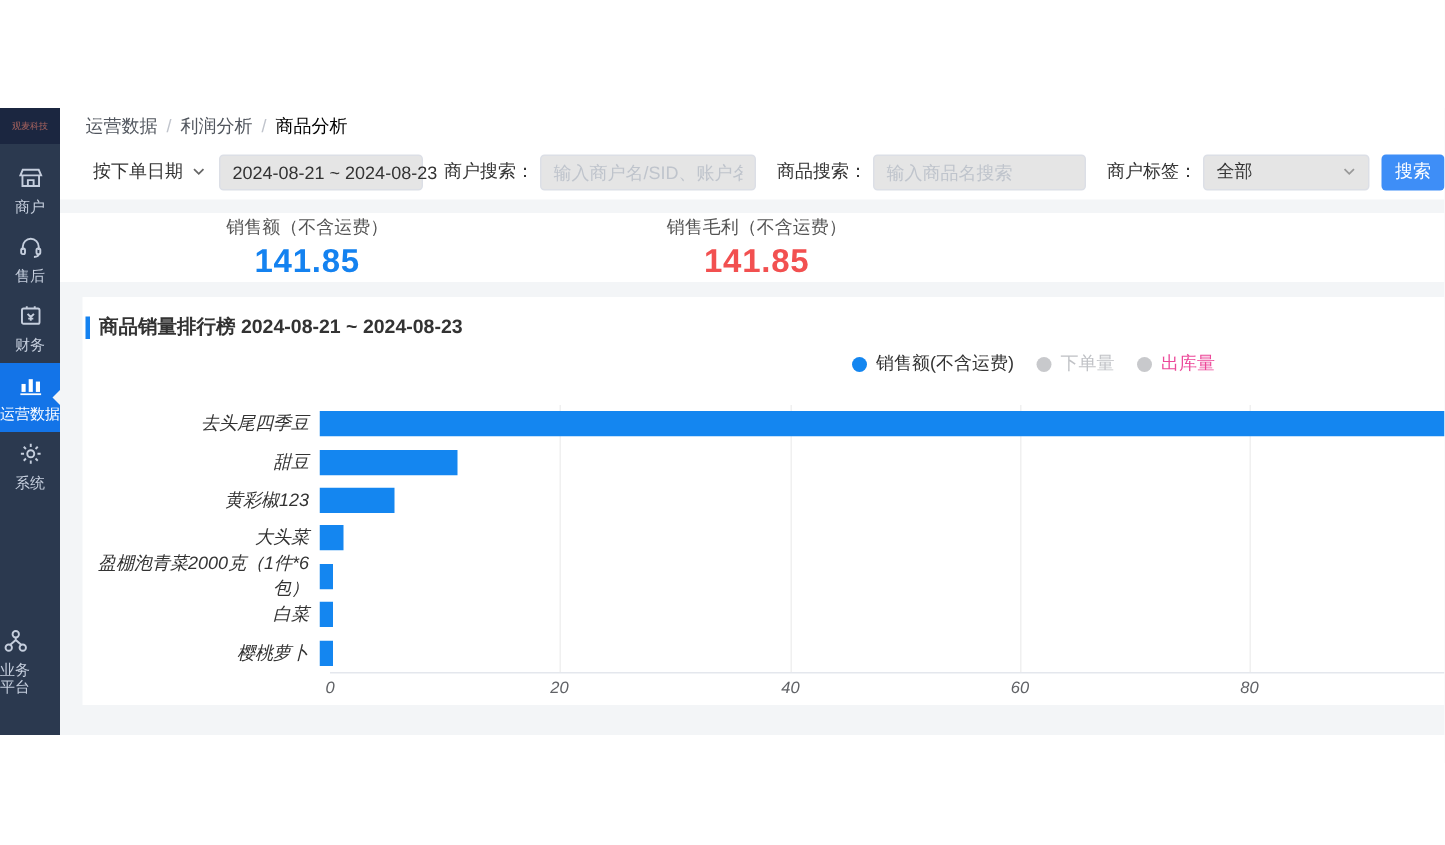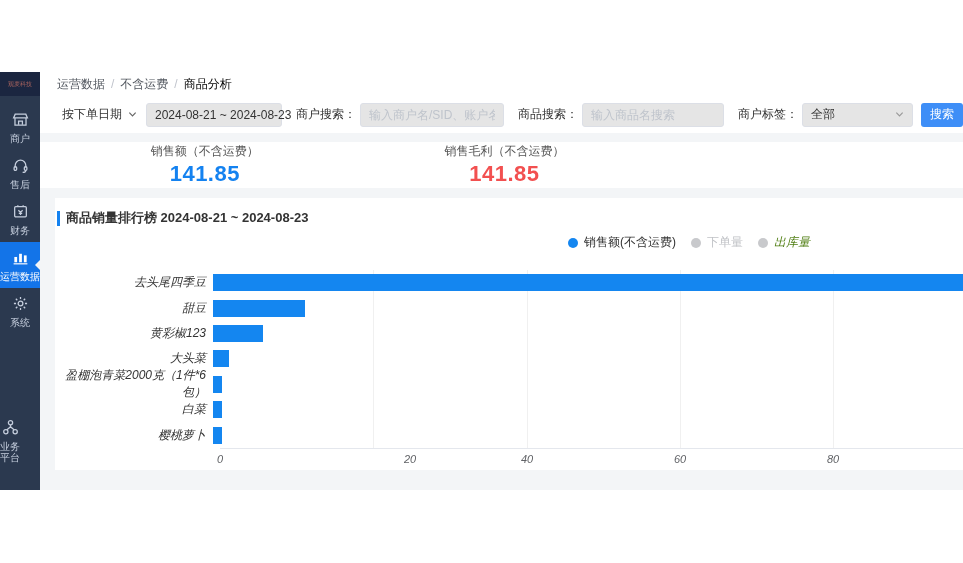--- a/index.html
+++ b/index.html
@@ -136,21 +136,21 @@
         <span>业务平台</span>
       </div>
     </div>
   </div>
 
   <div class="main">
 
     <div class="crumb">
       <span>运营数据</span>
       <span class="sep">/</span>
-      <span>不含运费</span>
+      <span>利润分析</span>
       <span class="sep">/</span>
       <span class="active">商品分析</span>
     </div>
 
     <div class="filter">
       <span class="ddlabel">
         <span>按下单日期</span>
         <svg class="caret" viewBox="0 0 10 10" fill="none" stroke="#666" stroke-width="1.3">
             <path d="M1.5 3l3.5 3.5L8.5 3"></path>
           </svg>
@@ -204,21 +204,21 @@
           <span class="legend-item">
             <span class="dot" style="background: rgb(20, 134, 240);"></span>
             <span style="color: rgb(51, 51, 51);">销售额(不含运费)</span>
           </span>
           <span class="legend-item">
             <span class="dot" style="background: rgb(200, 201, 204);"></span>
             <span style="color: rgb(192, 194, 198);">下单量</span>
           </span>
           <span class="legend-item">
             <span class="dot" style="background: rgb(200, 201, 204);"></span>
-            <span style="color: #4d7c0f; font-style: italic;">出库量</span>
+            <span style="color: #ec4899;">出库量</span>
           </span>
         </div>
       <div class="plot">
         <div class="gridlines" id="gridlines">
             <div class="gridline" style="left: 153px;"></div>
             <div class="gridline" style="left: 307px;"></div>
             <div class="gridline" style="left: 460px;"></div>
             <div class="gridline" style="left: 613px;"></div>
           </div>
         <div class="rows" id="rows">
@@ -261,21 +261,21 @@
             <div class="crow">
               <span class="cat">樱桃萝卜</span>
               <span class="track">
                 <span class="bar" style="width: 9.195px; background: rgb(20, 134, 240);"></span>
               </span>
             </div>
           </div>
         <div class="axis-line"></div>
         <div class="ticks" id="ticks">
             <span class="tick" style="left: 0px;">0</span>
-            <span class="tick" style="left: 153px; margin-left: 37px;">20</span>
+            <span class="tick" style="left: 153px;">20</span>
             <span class="tick" style="left: 307px;">40</span>
             <span class="tick" style="left: 460px;">60</span>
             <span class="tick" style="left: 613px;">80</span>
           </div>
       </div>
     </div>
   </div>
 </div>
 
 </body></html>

